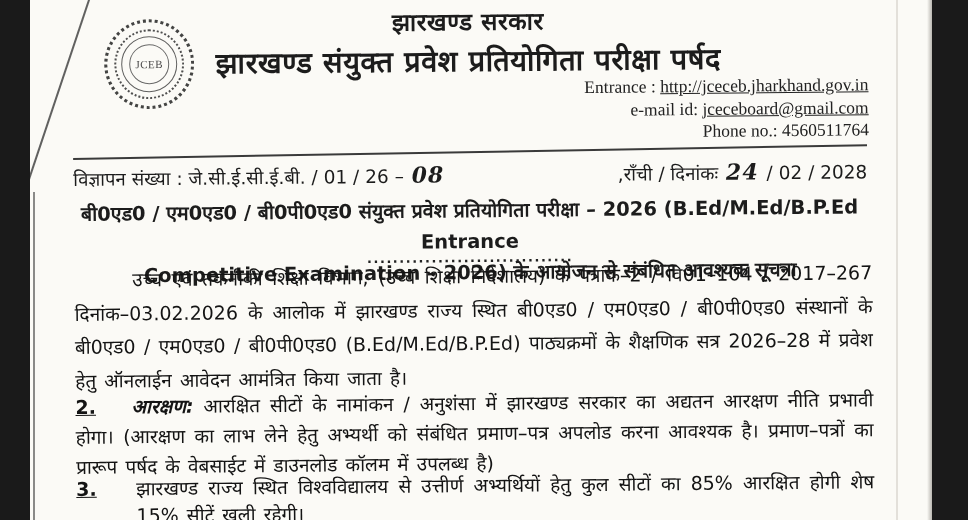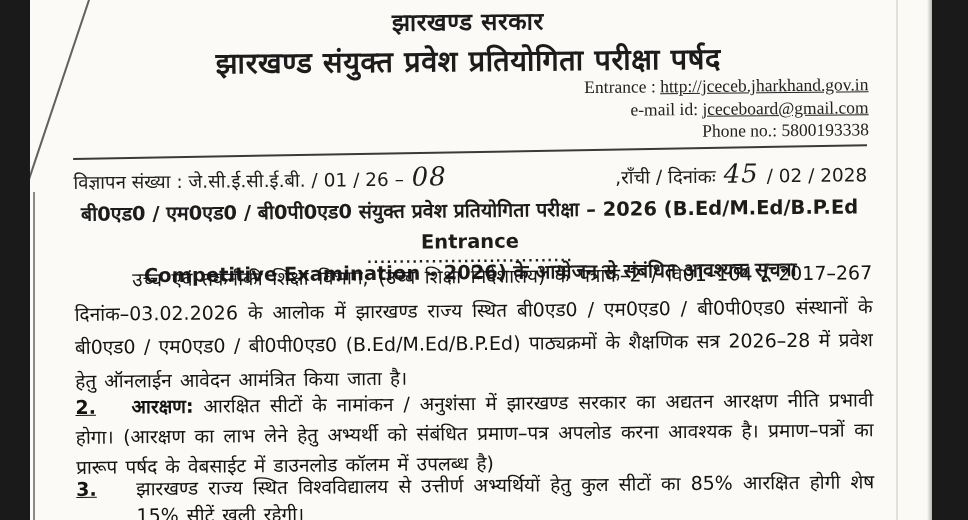--- a/index.html
+++ b/index.html
@@ -55,22 +55,22 @@
     position:absolute;top:151px;left:44px;width:794px;height:2px;background:#3a3a3a;
     transform:rotate(-0.45deg);
   }
   
   .meta-row{
     position:absolute;top:161px;left:44px;width:794px;
     display:flex;justify-content:space-between;align-items:baseline;
     font-size:18.5px;
   }
   .handwrit{
-    font-family:"DejaVu Serif",serif;font-style:italic;font-weight:normal;
-    font-size:26px;letter-spacing:1px;padding:0 2px;
+    font-family:"DejaVu Serif",serif;font-style:italic;font-weight:bold;
+    font-size:22px;letter-spacing:1px;padding:0 2px;
   }
   
   .notice-title{
     position:absolute;top:195px;left:0;width:880px;text-align:center;
     font-weight:bold;font-size:19.5px;line-height:31px;
   }
   .dots{
     position:absolute;top:250px;left:0;width:880px;text-align:center;
     font-weight:bold;font-size:13px;letter-spacing:1.5px;color:#222;
   }
@@ -78,53 +78,62 @@
   .para{
     position:absolute;left:44px;width:798px;
     font-size:19px;text-align:justify;word-spacing:2px;color:#141414;
   }
   .para-1{top:260px;line-height:33.5px;text-indent:58px;}
   .para-2{top:388px;line-height:30px;}
   .para-3{top:472px;line-height:27px;padding-left:60px;width:738px;}
   .pnum{display:inline-block;width:56px;font-weight:600;text-indent:0;}
   .para-3 .pnum{margin-left:-60px;width:60px;}
   .pnum u{text-decoration:underline;}
-  .phead{font-weight:bold;}
+  .phead{font-weight:bold;font-style:italic;}
 </style>
 </head>
 <body>
 
 <div class="scan-bar left"></div>
 <div class="scan-bar right"></div>
 
 <div class="paper">
   <div class="edge-slant"></div>
   <div class="edge-left-low"></div>
   <div class="fold-line"></div>
   <div class="right-shade"></div>
 
   <div class="content">
 
+    <div class="seal">
+      <div class="seal-outer">
+        <div class="seal-mid">
+          <div class="seal-ring">
+            <div class="seal-core">JCEB</div>
+          </div>
+        </div>
+      </div>
+    </div>
 
     <div class="head-titles">
       <div class="govt-title">झारखण्ड सरकार</div>
       <div class="board-title">झारखण्ड संयुक्त प्रवेश प्रतियोगिता परीक्षा पर्षद</div>
     </div>
 
     <div class="contact">
       <div><span>Entrance : </span><span class="u">http://jceceb.jharkhand.gov.in</span></div>
       <div><span>e-mail id: </span><span class="u">jceceboard@gmail.com</span></div>
-      <div><span>Phone no.: </span><span>5800193338</span></div>
+      <div><span>Phone no.: </span><span>4560511764</span></div>
     </div>
 
     <div class="rule"></div>
 
     <div class="meta-row">
       <div><span>विज्ञापन संख्या : जे.सी.ई.सी.ई.बी. / 01 / 26 –</span> <span class="handwrit">08</span></div>
-      <div><span>,राँची / दिनांकः</span> <span class="handwrit">45</span> <span>/ 02 / 2028</span></div>
+      <div><span>,राँची / दिनांकः</span> <span class="handwrit">24</span> <span>/ 02 / 2028</span></div>
     </div>
 
     <div class="notice-title">
       <div>बी0एड0 / एम0एड0 / बी0पी0एड0 संयुक्त प्रवेश प्रतियोगिता परीक्षा – 2026 (B.Ed/M.Ed/B.P.Ed Entrance</div>
       <div>Competitive Examination – 2026) के आयोजन से संबंधित आवश्यक सूचना</div>
     </div>
 
     <div class="dots">................................</div>
 
     <div class="para para-1">उच्च एवं तकनीकी शिक्षा विभाग, (उच्च शिक्षा निदेशालय) के पत्रांक–2 / वि01–104 / 2017–267 दिनांक–03.02.2026 के आलोक में झारखण्ड राज्य स्थित बी0एड0 / एम0एड0 / बी0पी0एड0 संस्थानों के बी0एड0 / एम0एड0 / बी0पी0एड0 (B.Ed/M.Ed/B.P.Ed) पाठ्यक्रमों के शैक्षणिक सत्र 2026–28 में प्रवेश हेतु ऑनलाईन आवेदन आमंत्रित किया जाता है।</div>

